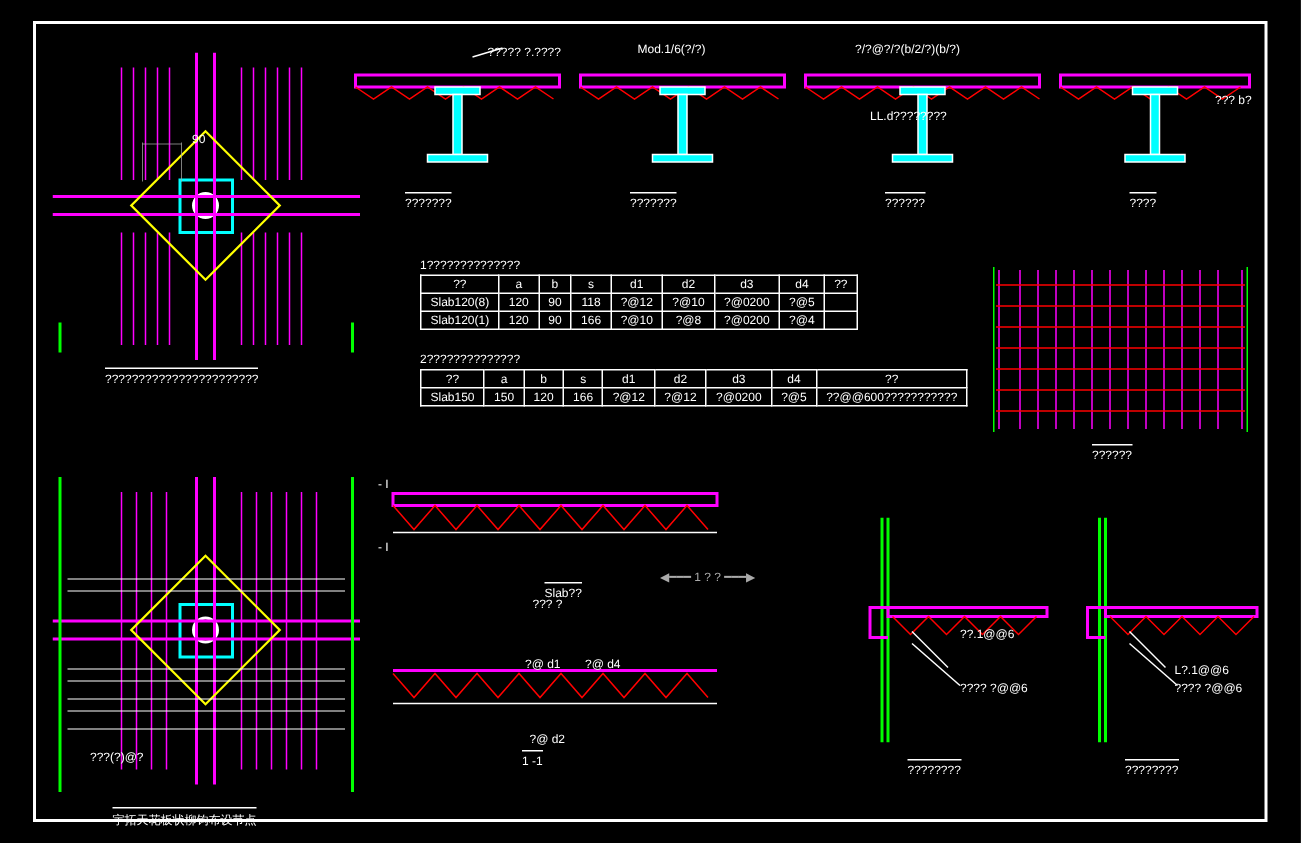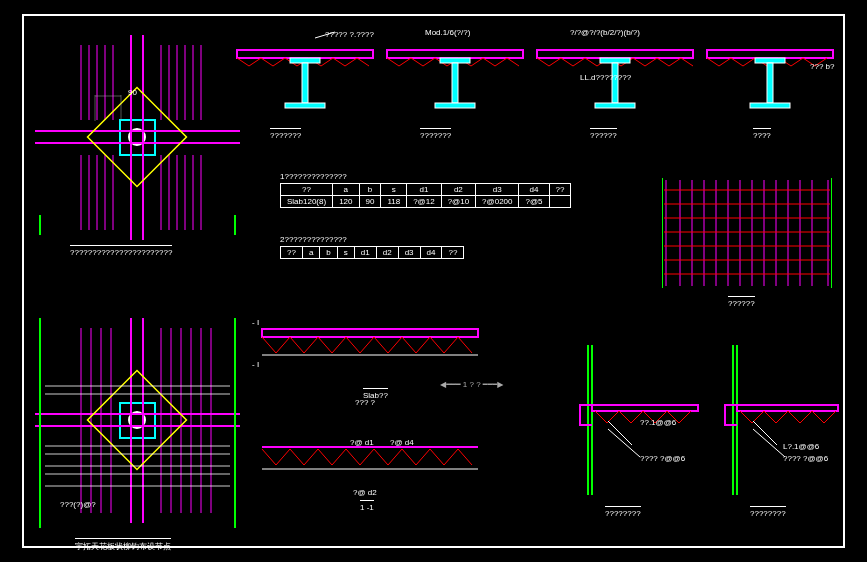--- a/index.html
+++ b/index.html
@@ -144,35 +144,57 @@
           <td>Slab120(8)</td>
           <td>120</td>
           <td>90</td>
           <td>118</td>
           <td>?@12</td>
           <td>?@10</td>
           <td>?@0200</td>
           <td>?@5</td>
           <td></td>
         </tr>
+        <tr>
+          <td>Slab120(1)</td>
+          <td>120</td>
+          <td>90</td>
+          <td>166</td>
+          <td>?@10</td>
+          <td>?@8</td>
+          <td>?@0200</td>
+          <td>?@4</td>
+          <td></td>
+        </tr>
       </tbody>
     </table>
  <span class="lbl" style="left:280px;top:235px">2??????????????</span>
  <table id="tbl2" style="left:280px;top:246px">
       <tbody>
         <tr>
           <td>??</td>
           <td>a</td>
           <td>b</td>
           <td>s</td>
           <td>d1</td>
           <td>d2</td>
           <td>d3</td>
           <td>d4</td>
           <td>??</td>
+        </tr>
+        <tr>
+          <td>Slab150</td>
+          <td>150</td>
+          <td>120</td>
+          <td>166</td>
+          <td>?@12</td>
+          <td>?@12</td>
+          <td>?@0200</td>
+          <td>?@5</td>
+          <td>??@@600???????????</td>
         </tr>
       </tbody>
     </table>
 
  <svg class="el" style="left:662px;top:178px" width="170" height="110">
    <g stroke="#f0f" stroke-width="1">
      <line x1="4" y1="2" x2="4" y2="108"></line>
         <line x1="166" y1="2" x2="166" y2="108"></line>
      <line x1="18" y1="2" x2="18" y2="108"></line>
         <line x1="30" y1="2" x2="30" y2="108"></line>
@@ -258,21 +280,21 @@
  <span class="lbl" style="left:355px;top:398px">??? ?</span>
 
  <svg class="el" style="left:260px;top:445px" width="220" height="40">
    <path class="truss" d="M2 4 L16 20 L30 4 L44 20 L58 4 L72 20 L86 4 L100 20 L114 4 L128 20 L142 4 L156 20 L170 4 L184 20 L198 4 L212 20"></path>
    <line class="slab" x1="2" y1="2" x2="218" y2="2"></line>
    <line class="white" x1="2" y1="24" x2="218" y2="24"></line>
  </svg>
  <span class="lbl" style="left:350px;top:438px">?@ d1</span>
  <span class="lbl" style="left:390px;top:438px">?@ d4</span>
  <span class="lbl" style="left:353px;top:488px">?@ d2</span>
- <span class="lbl under" style="left:360px;top:500px">1 -1</span>
+ <span class="lbl under" style="left:348px;top:500px">1 -1</span>
 
  <svg class="el" style="left:570px;top:345px" width="130" height="150">
    <g class="greenln">
         <line x1="18" y1="0" x2="18" y2="150"></line>
         <line x1="22" y1="0" x2="22" y2="150"></line>
       </g>
    <rect class="slab" x="22" y="60" width="106" height="6"></rect>
    <path class="truss" d="M25 66 L37 78 L49 66 L61 78 L73 66 L85 78 L97 66 L109 78 L121 66"></path>
    <path class="slab" d="M22 60 L10 60 L10 80 L22 80"></path>
    <line class="white" x1="38" y1="76" x2="62" y2="100"></line>

